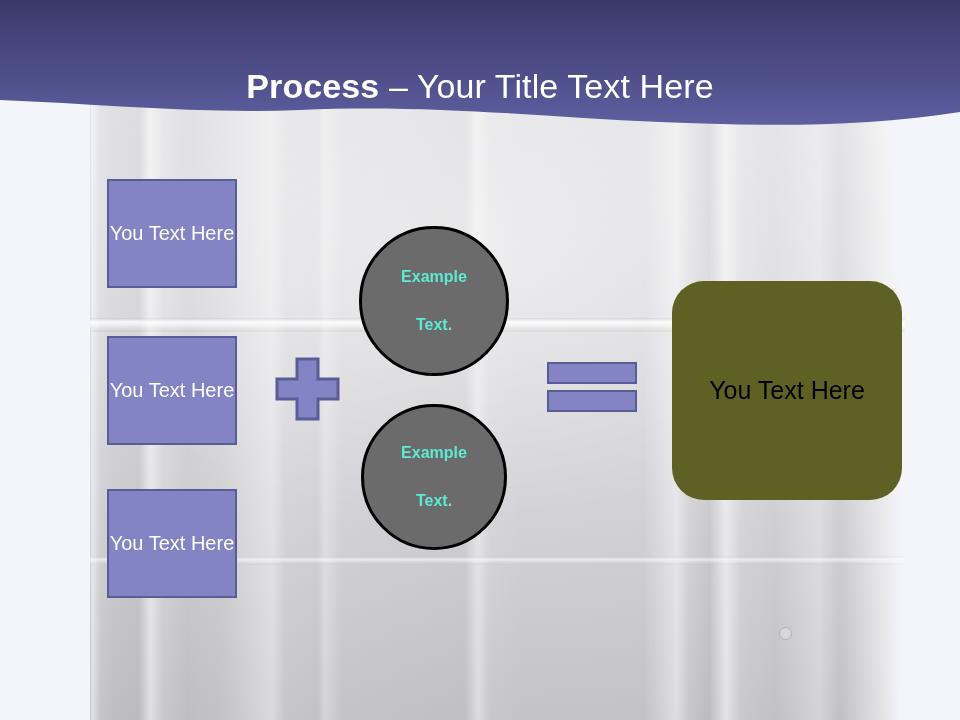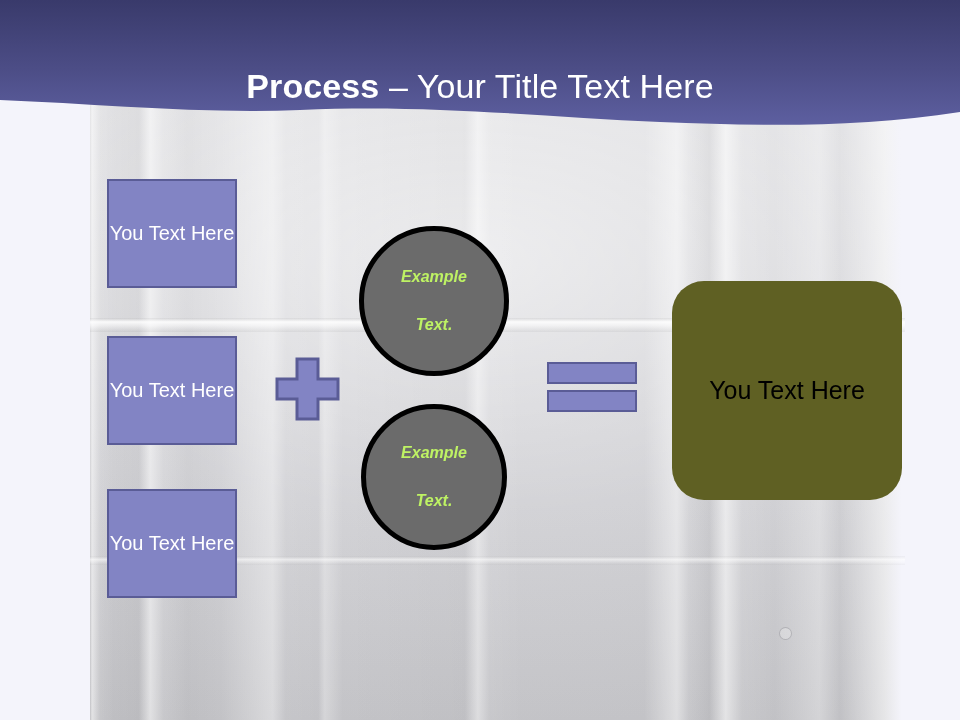--- a/index.html
+++ b/index.html
@@ -177,25 +177,24 @@
     box-sizing: content-box;
   }
   #eqbar1 { top: 0px; }
   #eqbar2 { top: 28px; }
 
   
   .circ {
     position: absolute;
     border-radius: 50%;
     background: #6b6b6b;
-    border: 5px solid #000000;
-    color: #bef264;
+    border: 3px solid #000000;
+    color: #5eead4;
     font-size: 16px;
     font-weight: bold;
-    font-style: italic;
     line-height: 24px;
     text-align: center;
     display: flex;
     align-items: center;
     justify-content: center;
     box-sizing: border-box;
   }
   .circ span { display: block; width: 100%; }
   #circ1 { left: 359px; top: 226px; width: 150px; height: 150px; }
   #circ2 { left: 361px; top: 404px; width: 146px; height: 146px; }

